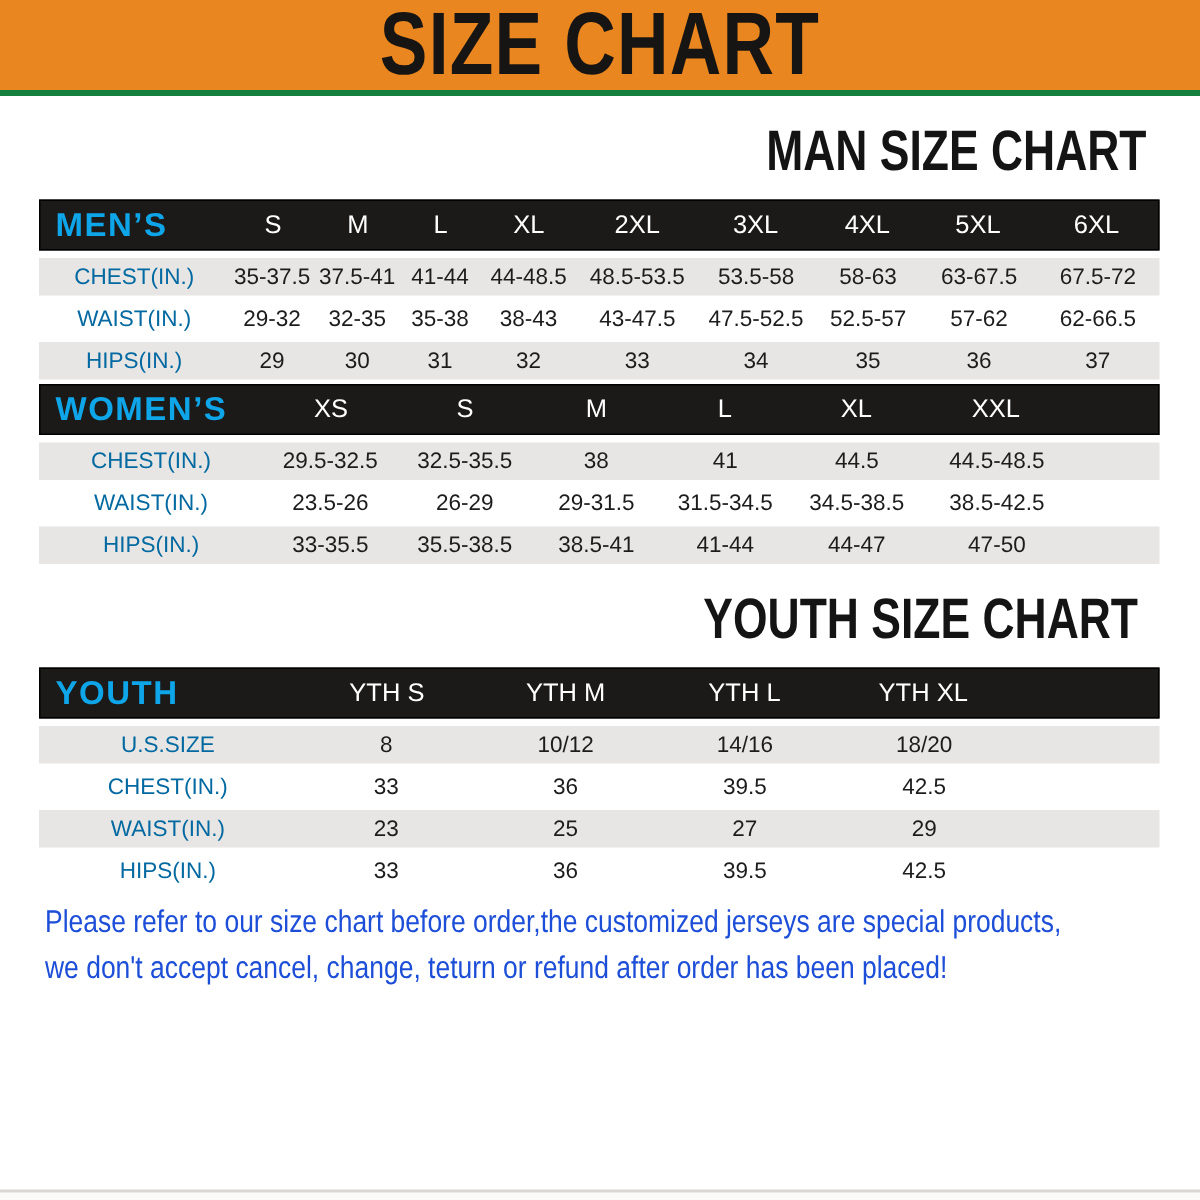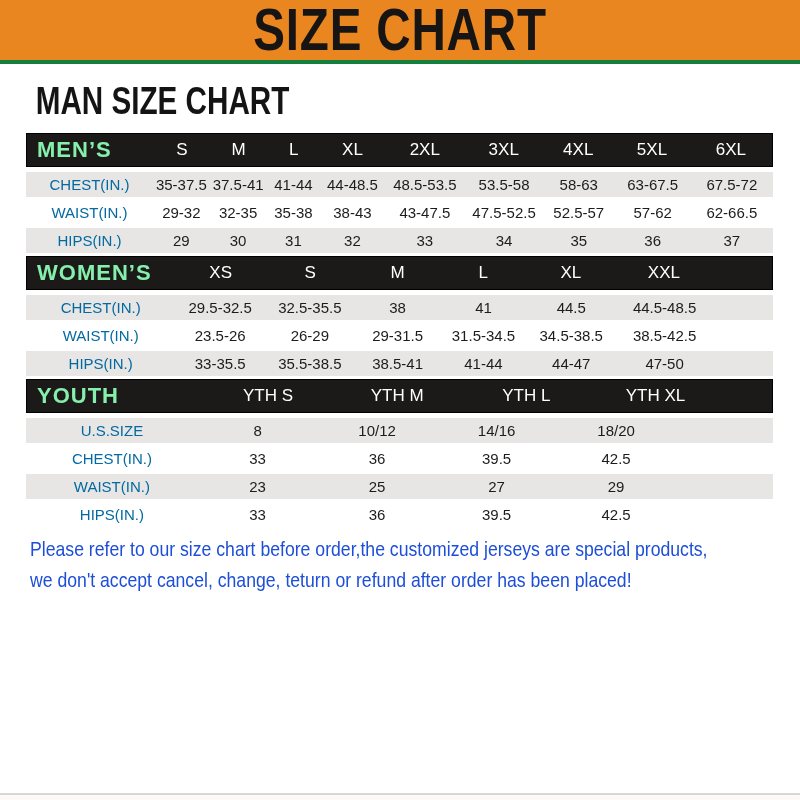--- a/index.html
+++ b/index.html
@@ -28,21 +28,21 @@
     font-size: 58px;
     letter-spacing: 1px;
     color: #171513;
     transform: scaleX(0.82) scaleY(1.02);
     white-space: nowrap;
     line-height: 1;
   }
 
   
   .section-heading {
-    text-align: left;
+    text-align: right;
     margin-top: 19px;
     margin-bottom: 14px;
     line-height: 36px;
     height: 36px;
   }
   .section-heading span {
     display: inline-block;
     font-weight: 700;
     font-size: 38px;
     color: #141414;
@@ -73,21 +73,21 @@
 
   .cell {
     text-align: center;
     white-space: nowrap;
     overflow: visible;
     font-size: 15px;
     color: #1c1c1c;
   }
   .t-row.header .cell { color: #ffffff; font-size: 17px; }
   .t-row.header .cell.label {
-    color: #86efac;
+    color: #0ea5e9;
     font-weight: 700;
     font-size: 22px;
     letter-spacing: 1px;
     text-align: left;
     padding-left: 10px;
   }
   .t-row.data .cell.label { font-size: 15px; color: #0369a1; }
 
   
   .note {
@@ -216,22 +216,23 @@
             <div class="cell">35.5-38.5</div>
             <div class="cell">38.5-41</div>
             <div class="cell">41-44</div>
             <div class="cell">44-47</div>
             <div class="cell">47-50</div>
             <div class="cell"></div>
           </div>
         </div>
       </section>
       <section>
+        <h2 class="section-heading"><span>YOUTH SIZE CHART</span></h2>
         <div class="size-table">
-          <div class="t-row header" style="grid-template-columns: 23% 16% 16% 16% 16% 13%; gap: 10px;">
+          <div class="t-row header" style="grid-template-columns: 23% 16% 16% 16% 16% 13%;">
             <div class="cell label">YOUTH</div>
             <div class="cell">YTH S</div>
             <div class="cell">YTH M</div>
             <div class="cell">YTH L</div>
             <div class="cell">YTH XL</div>
             <div class="cell"></div>
           </div>
           <div class="t-row data shade" style="grid-template-columns: 23% 16% 16% 16% 16% 13%;">
             <div class="cell label" style="text-align: center; padding-left: 0px;">U.S.SIZE</div>
             <div class="cell">8</div>

